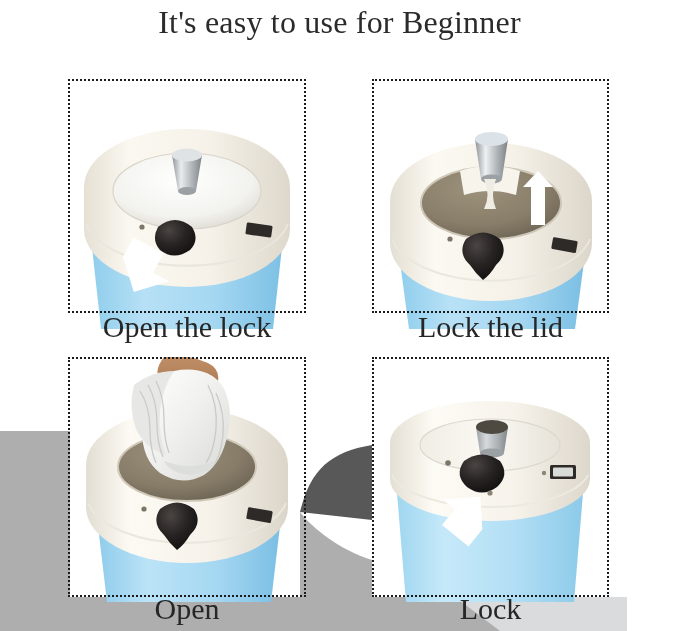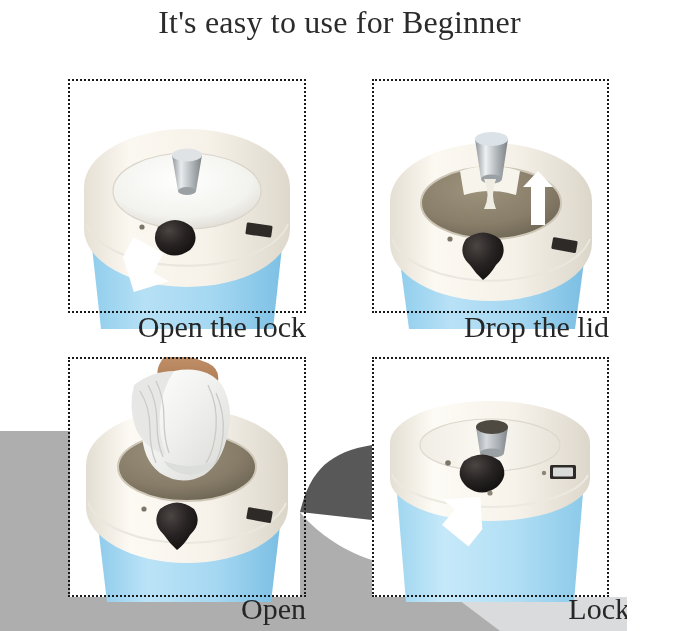--- a/index.html
+++ b/index.html
@@ -25,36 +25,36 @@
   }
   .frame{
     position:absolute;
     border:2px dotted #1a1a1a;
     box-sizing:border-box;
     background:transparent;
     z-index:3;
   }
   .photo{position:absolute;overflow:visible;z-index:2;}
   .caption{
-    position:absolute;text-align:right;
+    position:absolute;text-align:center;
     font-size:30px;color:#262626;
     font-family:"Liberation Serif", serif;
     white-space:nowrap;z-index:4;
   }
 
   
   #p1-frame{left:68px;top:79px;width:238px;height:234px;}
   #p2-frame{left:372px;top:79px;width:237px;height:234px;}
   #p3-frame{left:68px;top:357px;width:238px;height:240px;}
   #p4-frame{left:372px;top:357px;width:237px;height:240px;}
 
   #p1-cap{left:68px;top:310px;width:238px;}
   #p2-cap{left:372px;top:310px;width:237px;}
   #p3-cap{left:68px;top:592px;width:238px;}
-  #p4-cap{left:393px;top:592px;width:237px;}
+  #p4-cap{left:372px;top:592px;width:237px;}
   svg{display:block;overflow:visible;}
 </style>
 </head>
 <body>
 
 <div id="stage">
 
   <svg class="bg-layer" width="679" height="631" viewBox="0 0 679 631">
 
     <polygon points="0,431 70,431 70,597 0,597" fill="#aeaeae"></polygon>
@@ -194,21 +194,21 @@
 
         <path d="M20,160 A101,52 0 0 0 218,160" fill="none" stroke="#eae7df" stroke-width="2"></path>
 
         <path d="M94,160 q17,-13 34,0 q9,14 -4,26 q-6,10 -13,15 q-7,-6 -13,-15 q-13,-12 -4,-26 Z" fill="url(#g2lock)"></path>
         <circle cx="78" cy="160" r="2.6" fill="#7d7568"></circle>
         <rect x="180" y="160" width="25" height="12" rx="1.5" fill="#2e2a28" transform="rotate(10 192 166)"></rect>
       </g>
     </svg>
   </div>
   <div class="frame" id="p2-frame"></div>
-  <div class="caption" id="p2-cap">Drop the lid</div>
+  <div class="caption" id="p2-cap">Lock the lid</div>
 
   <div class="photo" id="p3-photo" style="left:68px;top:357px;width:238px;height:240px;">
     <svg width="238" height="245" viewBox="0 0 238 245">
       <defs>
         <linearGradient id="g3body" x1="0" y1="0" x2="1" y2="0">
           <stop offset="0%" stop-color="#8ecbeb"></stop>
           <stop offset="28%" stop-color="#bbe3f7"></stop>
           <stop offset="64%" stop-color="#a6d8f2"></stop>
           <stop offset="100%" stop-color="#7abee3"></stop>
         </linearGradient>

